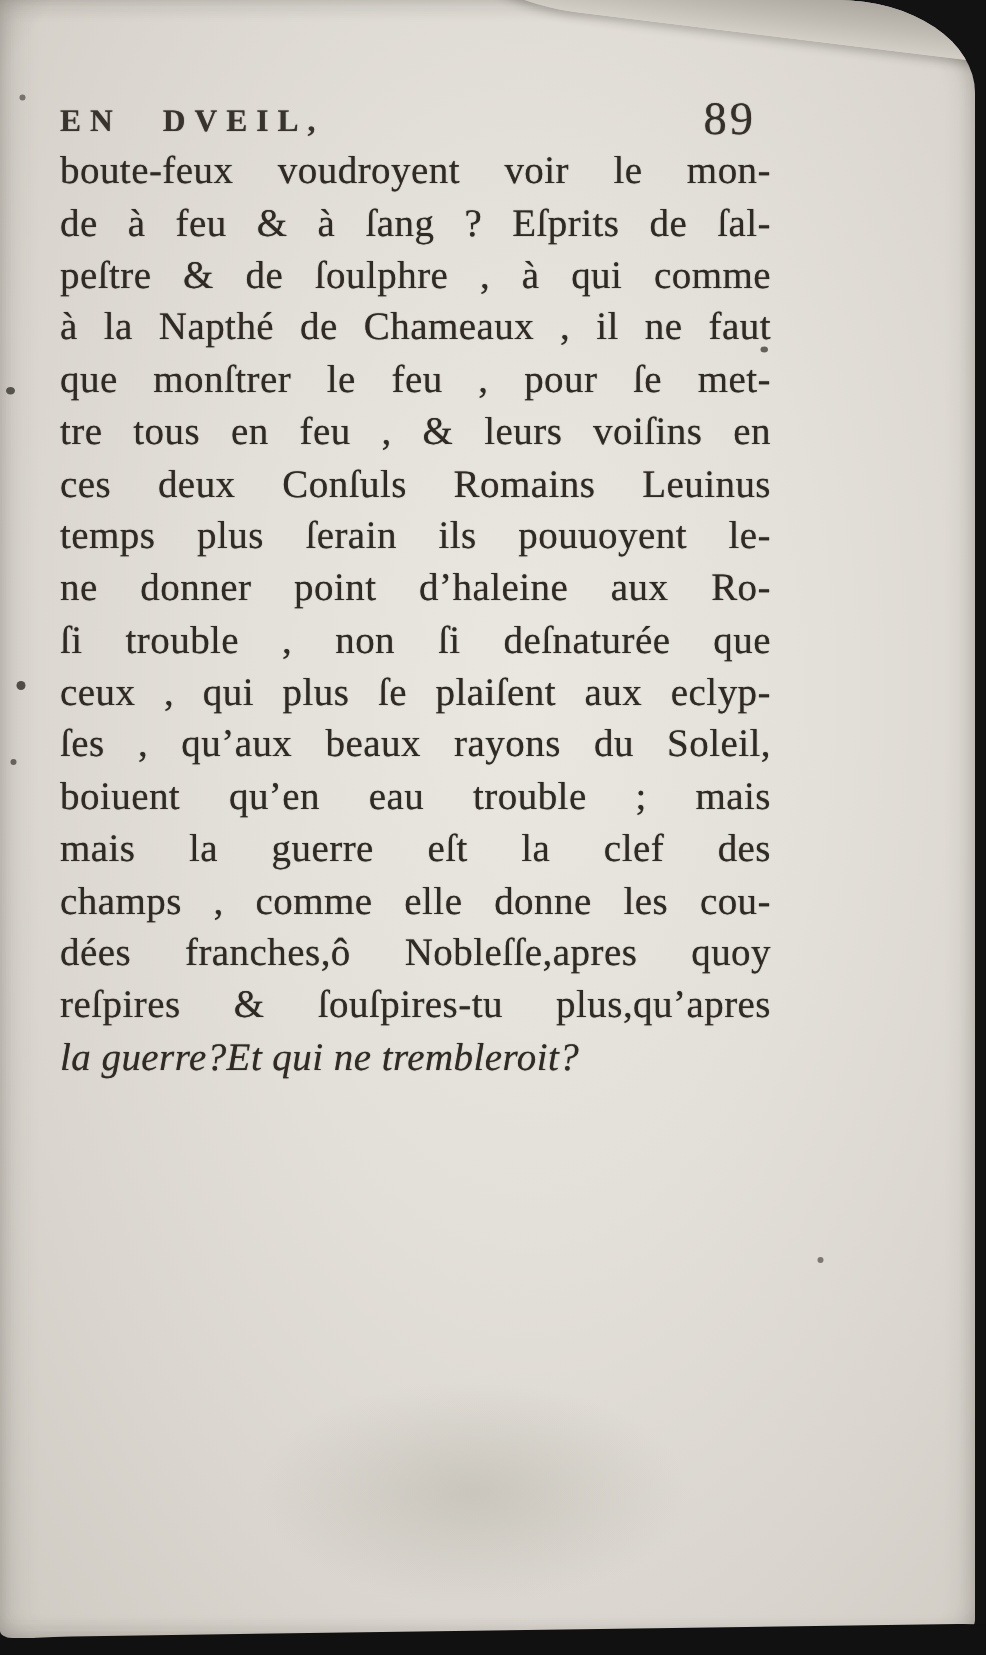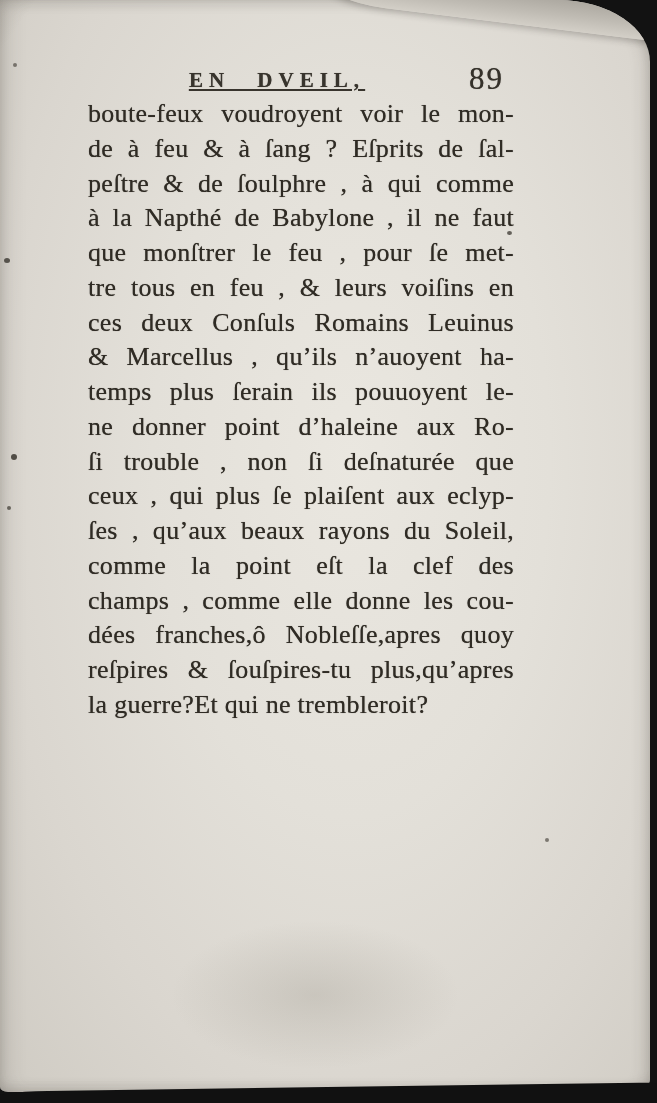--- a/index.html
+++ b/index.html
@@ -41,43 +41,41 @@
   .bottom-edge{
     position:absolute;left:-12px;right:-12px;bottom:-14px;height:30px;
     background:#111;transform:rotate(-0.8deg);
     border-top-left-radius:60px 8px;border-top-right-radius:30px 4px;
   }
   .header-row{
     position:absolute;left:40px;top:64px;width:474px;height:36px;
     color:#38342d;
   }
   .running-title{
-    position:absolute;left:0;right:0;top:4px;text-align:center;
+    position:absolute;left:0;right:0;top:4px;text-align:left;
     font-size:21px;font-weight:bold;letter-spacing:6px;word-spacing:16px;
     text-shadow:0 0 0.7px rgba(56,52,45,0.8);
-    text-decoration:underline;
   }
   .page-number{
     position:absolute;right:10px;top:-3px;
     font-size:31px;letter-spacing:2px;color:#35312a;
     text-shadow:0 0 0.7px rgba(56,52,45,0.8);
     text-align:right;
   }
   .body-text{
     position:absolute;left:40px;top:97px;width:474px;
     color:#2f2b24;
   }
   .line{
     font-size:26px;line-height:34.75px;letter-spacing:0.3px;
     text-align:justify;text-align-last:justify;
     text-shadow:0 0 0.7px rgba(47,43,36,0.75);
     white-space:normal;
-    margin-left:48px;
   }
-  .line.last-line{text-align-last:left;}
+  .line.last-line{text-align-last:left;font-style:italic;}
   .speck{position:absolute;background:#3a362f;border-radius:50%;}
   .speck.s1{left:13px;top:63px;width:4px;height:4px;opacity:.6;}
   .speck.s2{left:4px;top:258px;width:6px;height:5px;opacity:.8;}
   .speck.s3{left:11px;top:454px;width:6px;height:6px;opacity:.85;}
   .speck.s4{left:7px;top:506px;width:4px;height:4px;opacity:.7;}
   .speck.s5{left:507px;top:231px;width:5px;height:4px;opacity:.75;}
   .speck.s6{left:545px;top:838px;width:4px;height:4px;opacity:.6;}
 </style>
 </head>
 <body>
@@ -90,31 +88,31 @@
 
     <div class="header-row">
       <div class="running-title">EN DVEIL,</div>
       <div class="page-number">89</div>
     </div>
 
     <div class="body-text">
       <div class="line">boute-feux voudroyent voir le mon-</div>
       <div class="line">de à feu &amp; à ſang ? Eſprits de ſal-</div>
       <div class="line">peſtre &amp; de ſoulphre , à qui comme</div>
-      <div class="line">à la Napthé de Babylone ,  il ne faut</div>
+      <div class="line">à la Napthé de Chameaux ,  il ne faut</div>
       <div class="line">que monſtrer le feu , pour ſe met-</div>
       <div class="line">tre tous en feu ,  &amp; leurs voiſins en</div>
       <div class="line">ces deux Conſuls Romains Leuinus</div>
-      <div class="line">&amp; Marcellus , qu’ils n’auoyent ha-</div>
       <div class="line">temps plus ſerain ils pouuoyent le-</div>
       <div class="line">ne donner point d’haleine aux Ro-</div>
       <div class="line">ſi trouble , non ſi deſnaturée que</div>
       <div class="line">ceux ,  qui plus ſe plaiſent aux eclyp-</div>
       <div class="line">ſes , qu’aux beaux rayons du Soleil,</div>
-      <div class="line">comme la point eſt la clef des</div>
+      <div class="line">boiuent qu’en eau trouble ; mais</div>
+      <div class="line">mais la guerre eſt la clef des</div>
       <div class="line">champs , comme elle donne les cou-</div>
       <div class="line">dées franches,ô Nobleſſe,apres quoy</div>
       <div class="line">reſpires &amp; ſouſpires-tu plus,qu’apres</div>
       <div class="line last-line">la guerre?Et qui ne trembleroit?</div>
     </div>
 
     <div class="speck s1"></div>
     <div class="speck s2"></div>
     <div class="speck s3"></div>
     <div class="speck s4"></div>

